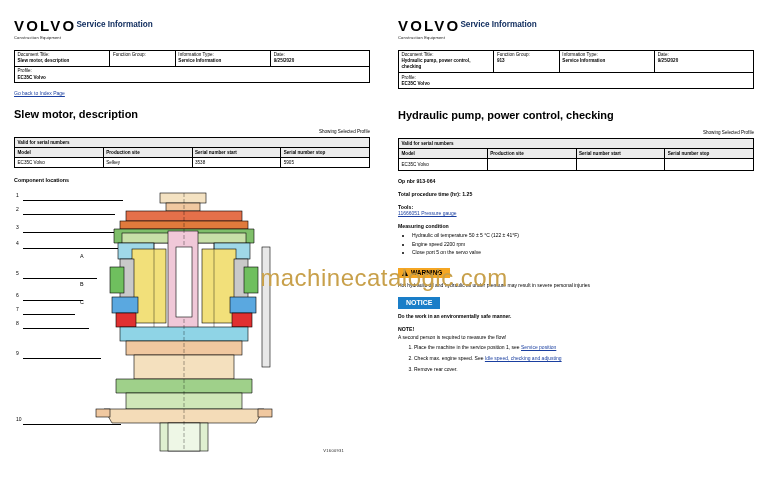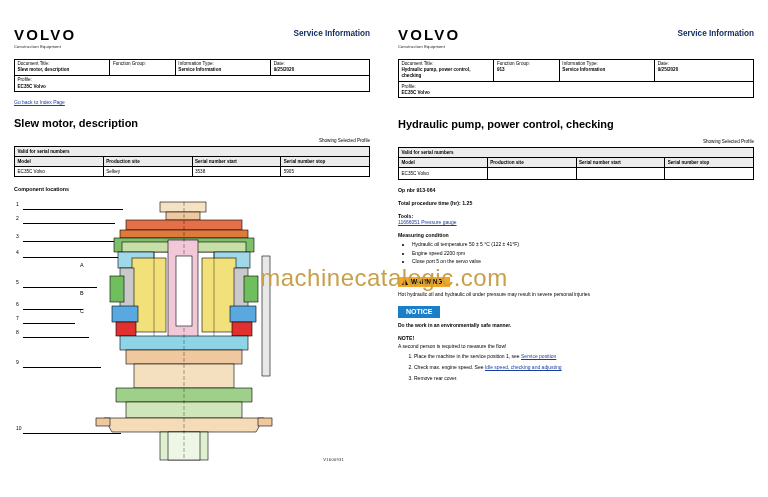--- a/index.html
+++ b/index.html
@@ -23,24 +23,22 @@
     height: 497px;
     box-sizing: border-box;
     padding: 18px 14px 10px 14px;
   }
   .page-left { left: 0; }
   .page-right { left: 384px; }
 
   
   .hdr {
     display: flex;
-    justify-content: space-between;
     align-items: flex-start;
     margin-bottom: 10px;
-    margin-top: 9px;
   }
   .brand {
     line-height: 1;
   }
   .brand-word {
     font-size: 15px;
     font-weight: bold;
     letter-spacing: 2.2px;
     color: #000;
     font-family: "Liberation Sans", sans-serif;

